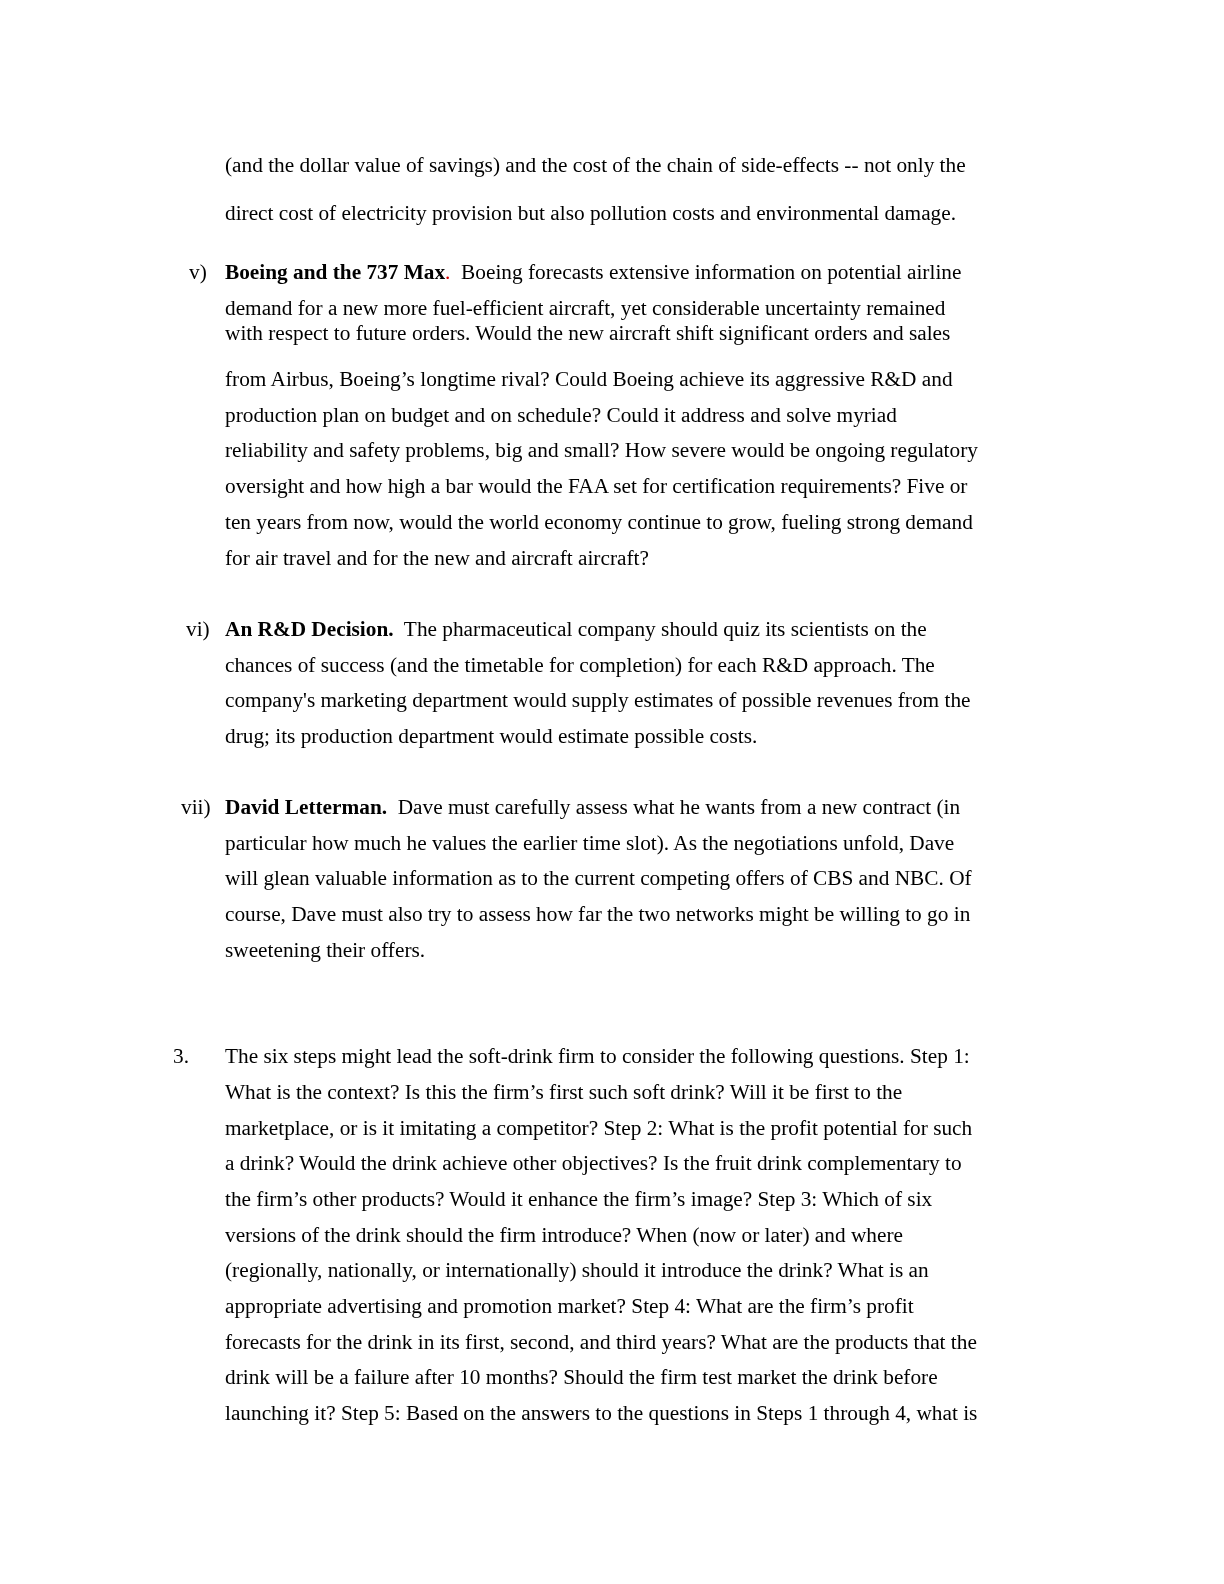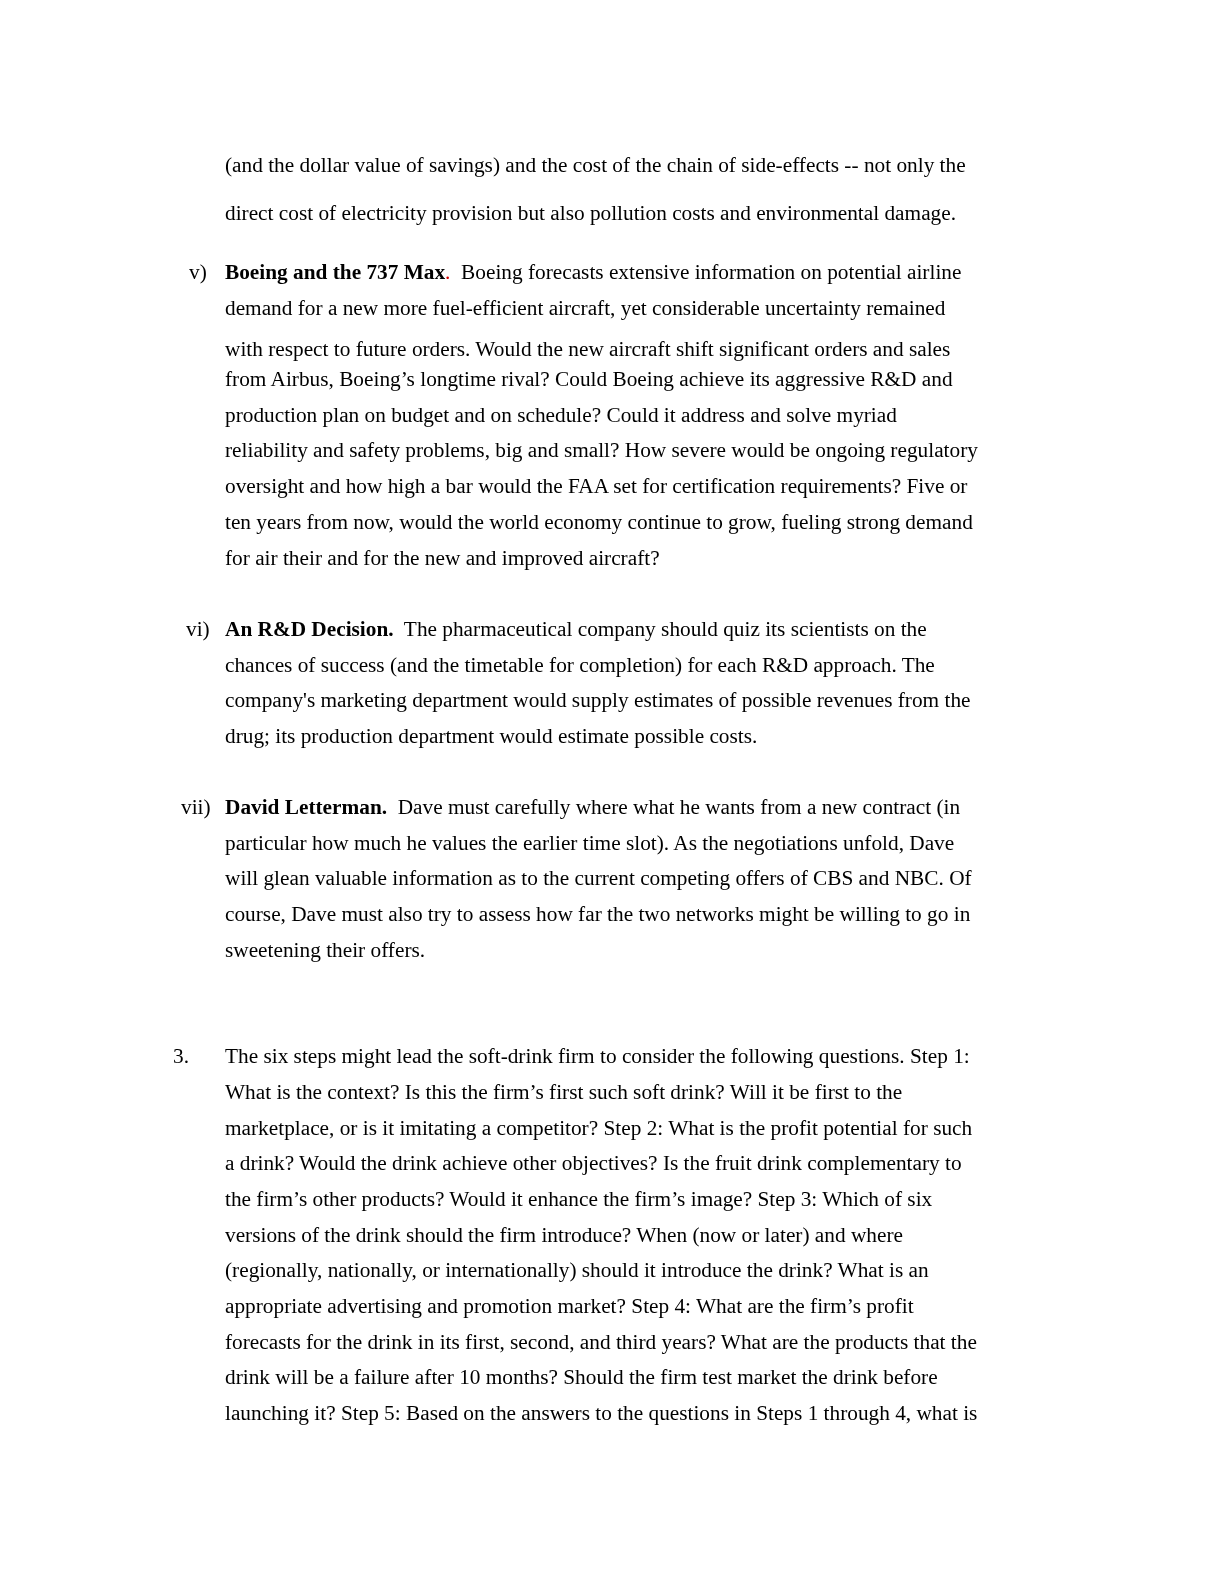--- a/index.html
+++ b/index.html
@@ -27,40 +27,40 @@
 
   <div>
     <div class="line" style="top:152px">(and the dollar value of savings) and the cost of the chain of side-effects -- not only the</div>
     <div class="line" style="top:200px">direct cost of electricity provision but also pollution costs and environmental damage.</div>
   </div>
 
   <div>
     <div class="marker" style="left:189px; top:259px">v)</div>
     <div class="line" style="top:259px"><span class="b">Boeing and the 737 Max</span><span class="red">.</span><span style="white-space:pre">  Boeing forecasts extensive information on potential airline</span></div>
     <div class="line" style="top:295px">demand for a new more fuel-efficient aircraft, yet considerable uncertainty remained</div>
-    <div class="line" style="top:336px">with respect to future orders. Would the new aircraft shift significant orders and sales</div>
+    <div class="line" style="top:320px">with respect to future orders. Would the new aircraft shift significant orders and sales</div>
     <div class="line" style="top:366px">from Airbus, Boeing’s longtime rival? Could Boeing achieve its aggressive R&amp;D and</div>
     <div class="line" style="top:402px">production plan on budget and on schedule? Could it address and solve myriad</div>
     <div class="line" style="top:437px">reliability and safety problems, big and small? How severe would be ongoing regulatory</div>
     <div class="line" style="top:473px">oversight and how high a bar would the FAA set for certification requirements? Five or</div>
     <div class="line" style="top:509px">ten years from now, would the world economy continue to grow, fueling strong demand</div>
-    <div class="line" style="top:545px">for air their and for the new and improved aircraft?</div>
+    <div class="line" style="top:545px">for air travel and for the new and aircraft aircraft?</div>
   </div>
 
   <div>
     <div class="marker" style="left:186px; top:616px">vi)</div>
     <div class="line" style="top:616px"><span class="b">An R&amp;D Decision.</span><span style="white-space:pre">  The pharmaceutical company should quiz its scientists on the</span></div>
     <div class="line" style="top:652px">chances of success (and the timetable for completion) for each R&amp;D approach.  The</div>
     <div class="line" style="top:687px">company's marketing department would supply estimates of possible revenues from the</div>
     <div class="line" style="top:723px">drug; its production department would estimate possible costs.</div>
   </div>
 
   <div>
     <div class="marker" style="left:181px; top:794px">vii)</div>
-    <div class="line" style="top:794px"><span class="b">David Letterman.</span><span style="white-space:pre">  Dave must carefully where what he wants from a new contract (in</span></div>
+    <div class="line" style="top:794px"><span class="b">David Letterman.</span><span style="white-space:pre">  Dave must carefully assess what he wants from a new contract (in</span></div>
     <div class="line" style="top:830px">particular how much he values the earlier time slot). As the negotiations unfold, Dave</div>
     <div class="line" style="top:865px">will glean valuable information as to the current competing offers of CBS and NBC. Of</div>
     <div class="line" style="top:901px">course, Dave must also try to assess how far the two networks might be willing to go in</div>
     <div class="line" style="top:937px">sweetening their offers.</div>
   </div>
 
   <div>
     <div class="marker" style="left:173px; top:1043px">3.</div>
     <div class="line" style="top:1043px">The six steps might lead the soft-drink firm to consider the following questions. Step 1:</div>
     <div class="line" style="top:1079px">What is the context? Is this the firm’s first such soft drink? Will it be first to the</div>

